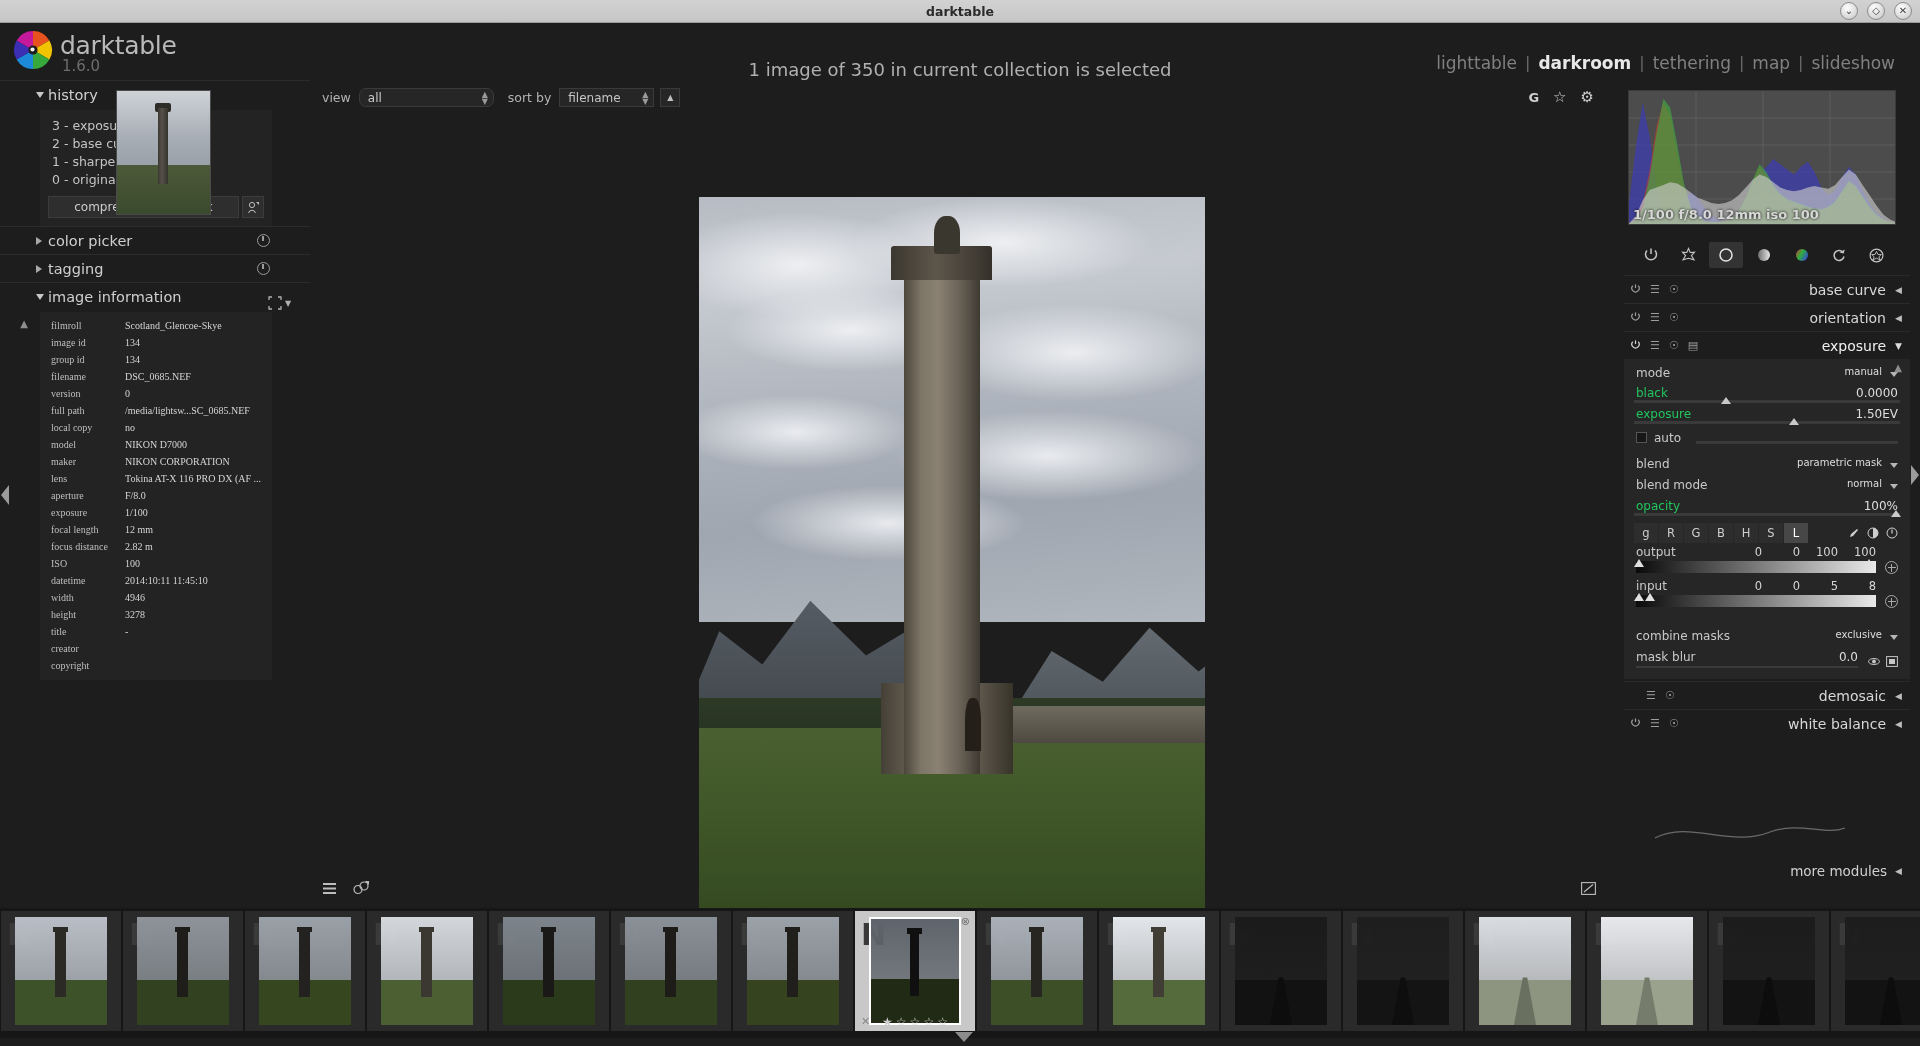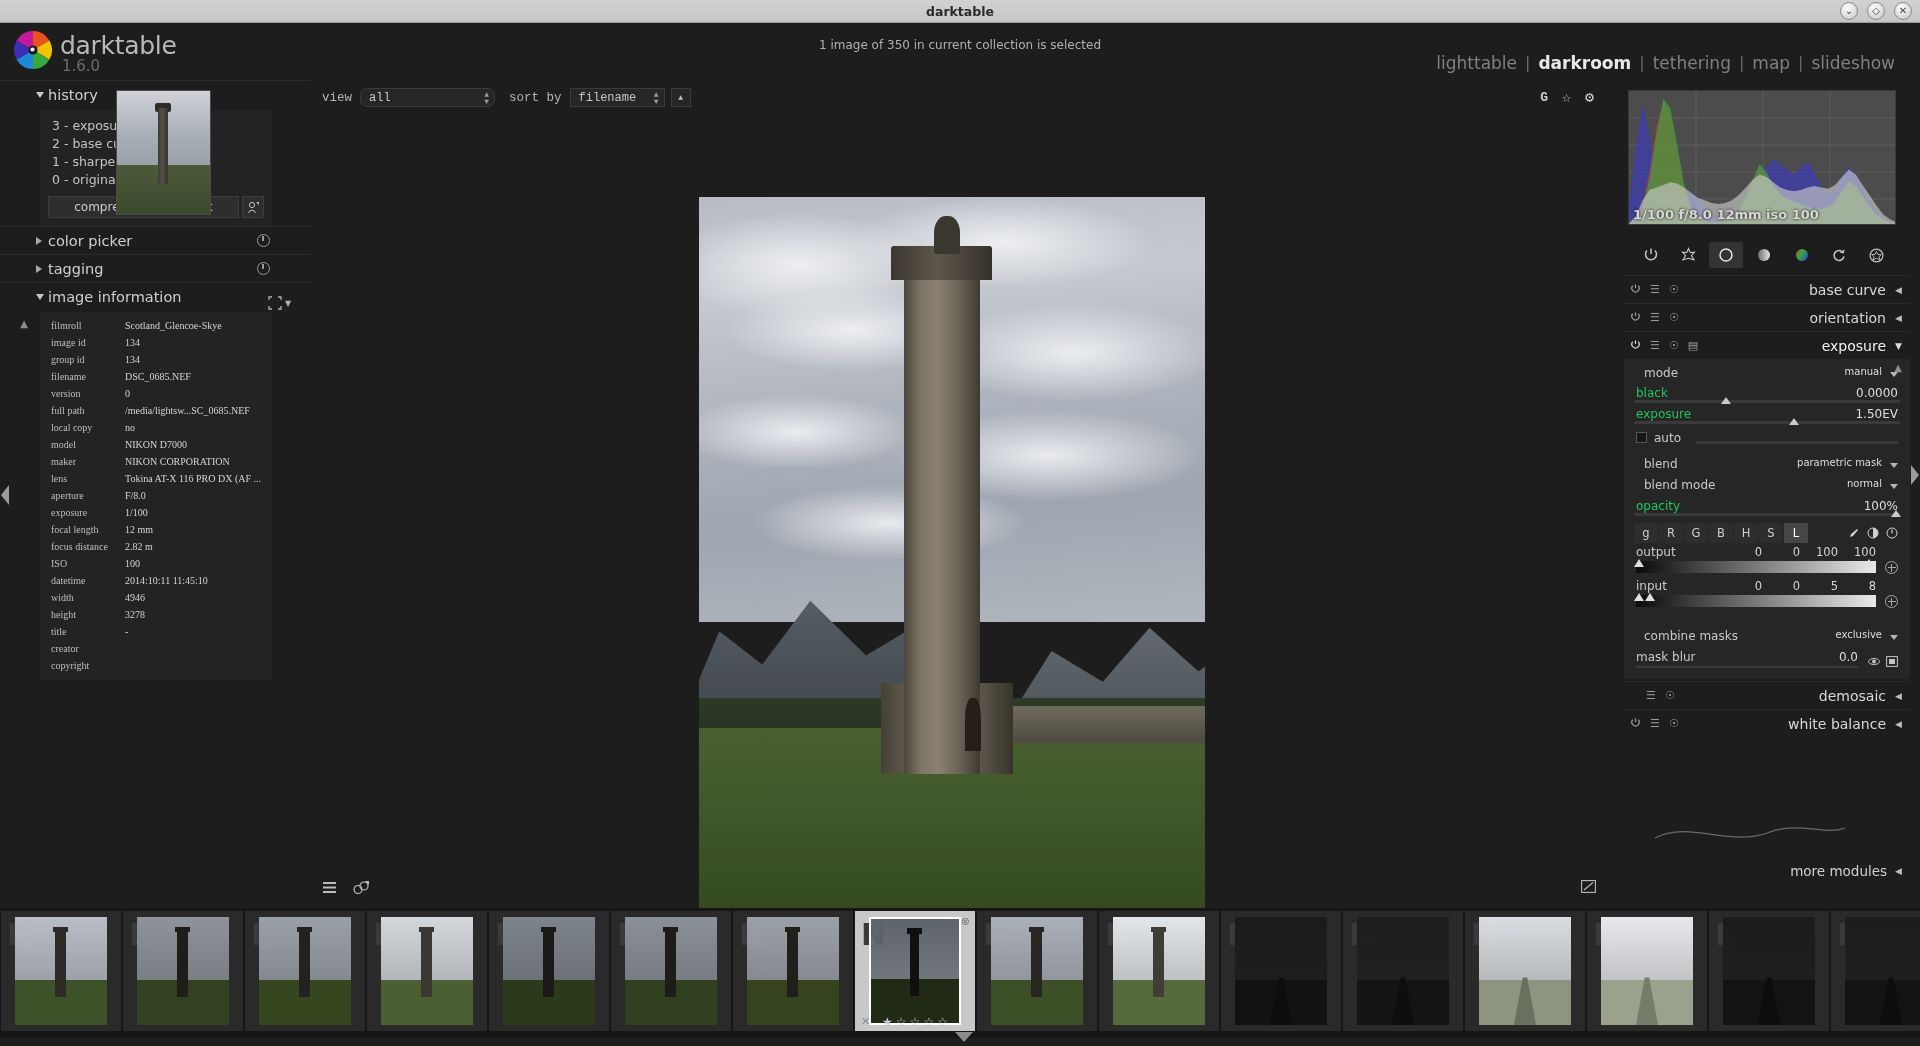--- a/index.html
+++ b/index.html
@@ -44,21 +44,21 @@
   #logo .logo-text-wrap { margin-left: 5px; padding-top: 3px; }
   #logo .logo-text {
     font-size: 25px; color: #b9b9b9; letter-spacing: -0.3px;
     font-family: "DejaVu Sans", sans-serif;
   }
   #logo .logo-ver {
     font-size: 15px; color: #6d6d6d; margin-top: -3px; margin-left: 2px;
   }
   #collection-status {
     position: absolute; left: 0; top: 0; width: 1920px; text-align: center;
-    font-size: 12px; color: #b0b0b0; padding-top: 15px;
+    font-size: 18px; color: #b0b0b0; padding-top: 36px;
   }
   #nav {
     position: absolute; right: 20px; top: 0; height: 57px;
     display: flex; align-items: center; gap: 0;
     padding-top: 22px;
   }
   #nav .nav-item {
     font-size: 17px; color: #808080; padding: 0 5px;
     font-family: "DejaVu Sans", sans-serif;
   }
@@ -159,21 +159,20 @@
   
   .panel-scroll-arrow {
     position: absolute; left: 18px; width: 12px; height: 12px;
     color: #8e8e8e; font-size: 10px; text-align: center;
   }
 
   
   #center {
     position: absolute; left: 310px; top: 0; width: 1300px; height: 828px;
     background: #1d1d1d;
-    font-family: Liberation Mono, monospace;
   }
   #center-toolbar {
     position: absolute; left: 0; top: 0; width: 1300px; height: 35px;
   }
   #view-ctl {
     position: absolute; left: 12px; top: 8px; display: flex; align-items: center;
   }
   .ctl-label { font-size: 12.5px; color: #b4b4b4; margin-right: 8px; }
   .combo {
     height: 19px; background: #262626; border: 1px solid #3a3a3a;
@@ -313,21 +312,21 @@
     background: #3a3a3a;
   }
   .slider-knob {
     position: absolute; bottom: 0px; width: 0; height: 0;
     border-left: 5px solid transparent; border-right: 5px solid transparent;
     border-bottom: 7px solid #c9c9c9;
   }
   .combo-row {
     position: relative; height: 20px; margin: 1px 10px;
   }
-  .combo-row .cr-label { position: absolute; left: 10px; top: 2px; font-size: 12px; color: #c9c9c9; }
+  .combo-row .cr-label { position: absolute; left: 2px; top: 2px; font-size: 12px; color: #c9c9c9; }
   .combo-row .cr-val { position: absolute; right: 18px; top: 2px; font-size: 10px; color: #dedede; }
   .combo-row .cr-tri {
     position: absolute; right: 2px; top: 8px;
     border-top: 5px solid #b5b5b5; border-left: 4px solid transparent; border-right: 4px solid transparent;
   }
   #auto-row { position: relative; height: 20px; margin: 4px 10px 2px 10px; }
   #auto-chk {
     position: absolute; left: 2px; top: 3px; width: 11px; height: 11px;
     background: #171717; border: 1px solid #555;
   }

